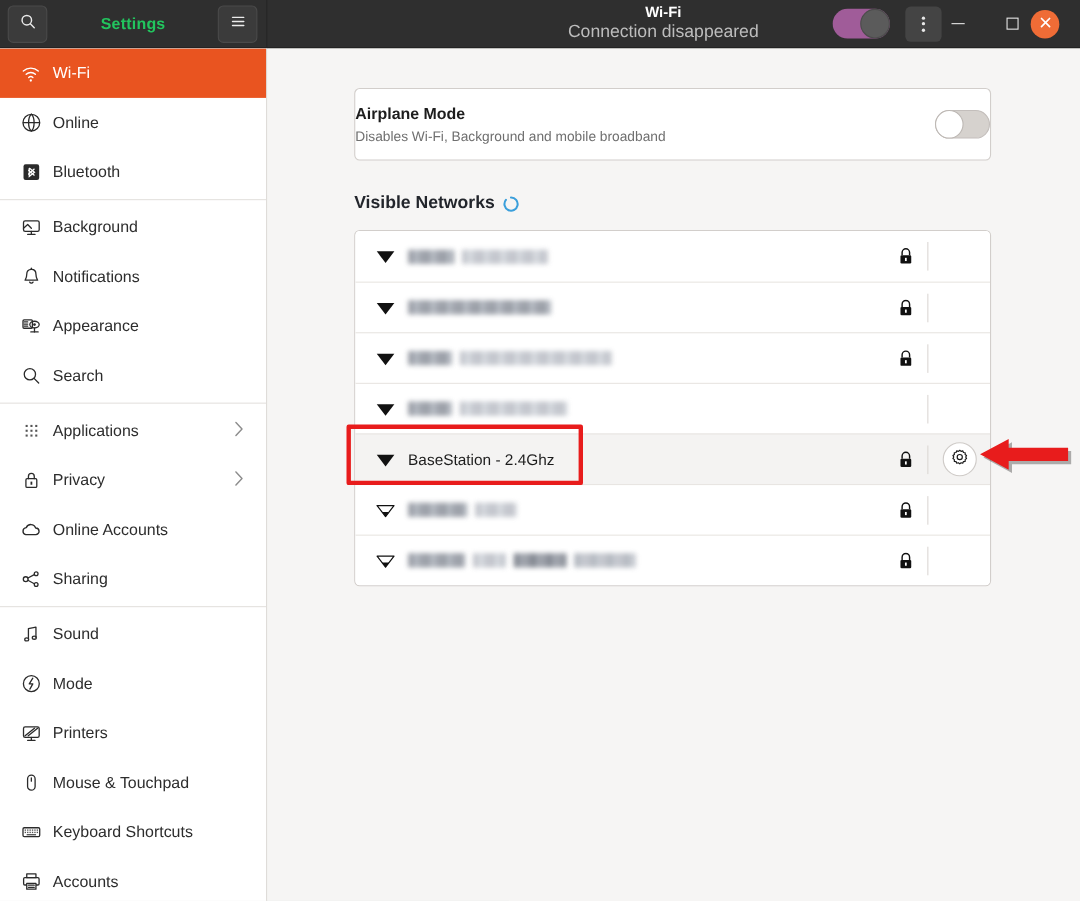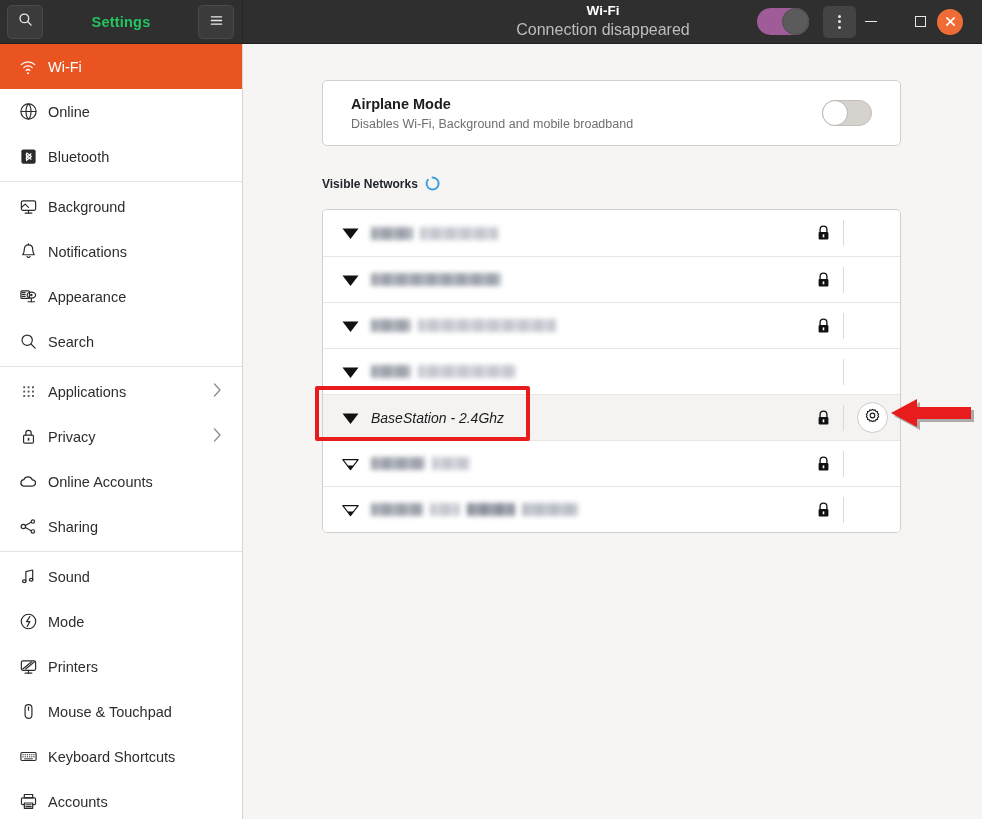--- a/index.html
+++ b/index.html
@@ -224,21 +224,21 @@
     box-sizing: border-box;
   }
 
   .airplane-card {
     left: 79px;
     top: 36px;
     width: 579px;
     height: 66px;
     display: flex;
     align-items: center;
-    padding: 0 28px;
+    padding: 0 0;
   }
   .ap-text { flex: 1; }
   .ap-title {
     font-size: 14.5px;
     font-weight: bold;
     color: #1d1d1d;
     line-height: 1.25;
   }
   .ap-sub {
     font-size: 12.5px;
@@ -266,21 +266,21 @@
 
   .section-head {
     position: absolute;
     left: 79px;
     top: 132px;
     display: flex;
     align-items: center;
     gap: 7px;
   }
   .section-head .sh-title {
-    font-size: 12px;
+    font-size: 16px;
     font-weight: bold;
     color: #22252b;
   }
 
   
   .spinner {
     width: 15px; height: 15px;
     display: block;
   }
 
@@ -298,21 +298,21 @@
   .net-row {
     height: 46px;
     display: flex;
     align-items: center;
     position: relative;
     box-sizing: border-box;
     cursor: pointer;
     background: #ffffff;
   }
   .net-row + .net-row { border-top: 1px solid #e8e5e2; }
-  .net-row.hovered { background: #f4f3f2; font-style: italic; }
+  .net-row.hovered { background: #f4f3f2; }
   .net-wifi {
     width: 22px;
     margin-left: 16px;
     margin-right: 10px;
     display: flex;
     align-items: center;
     justify-content: center;
     flex: none;
   }
   .net-name {

